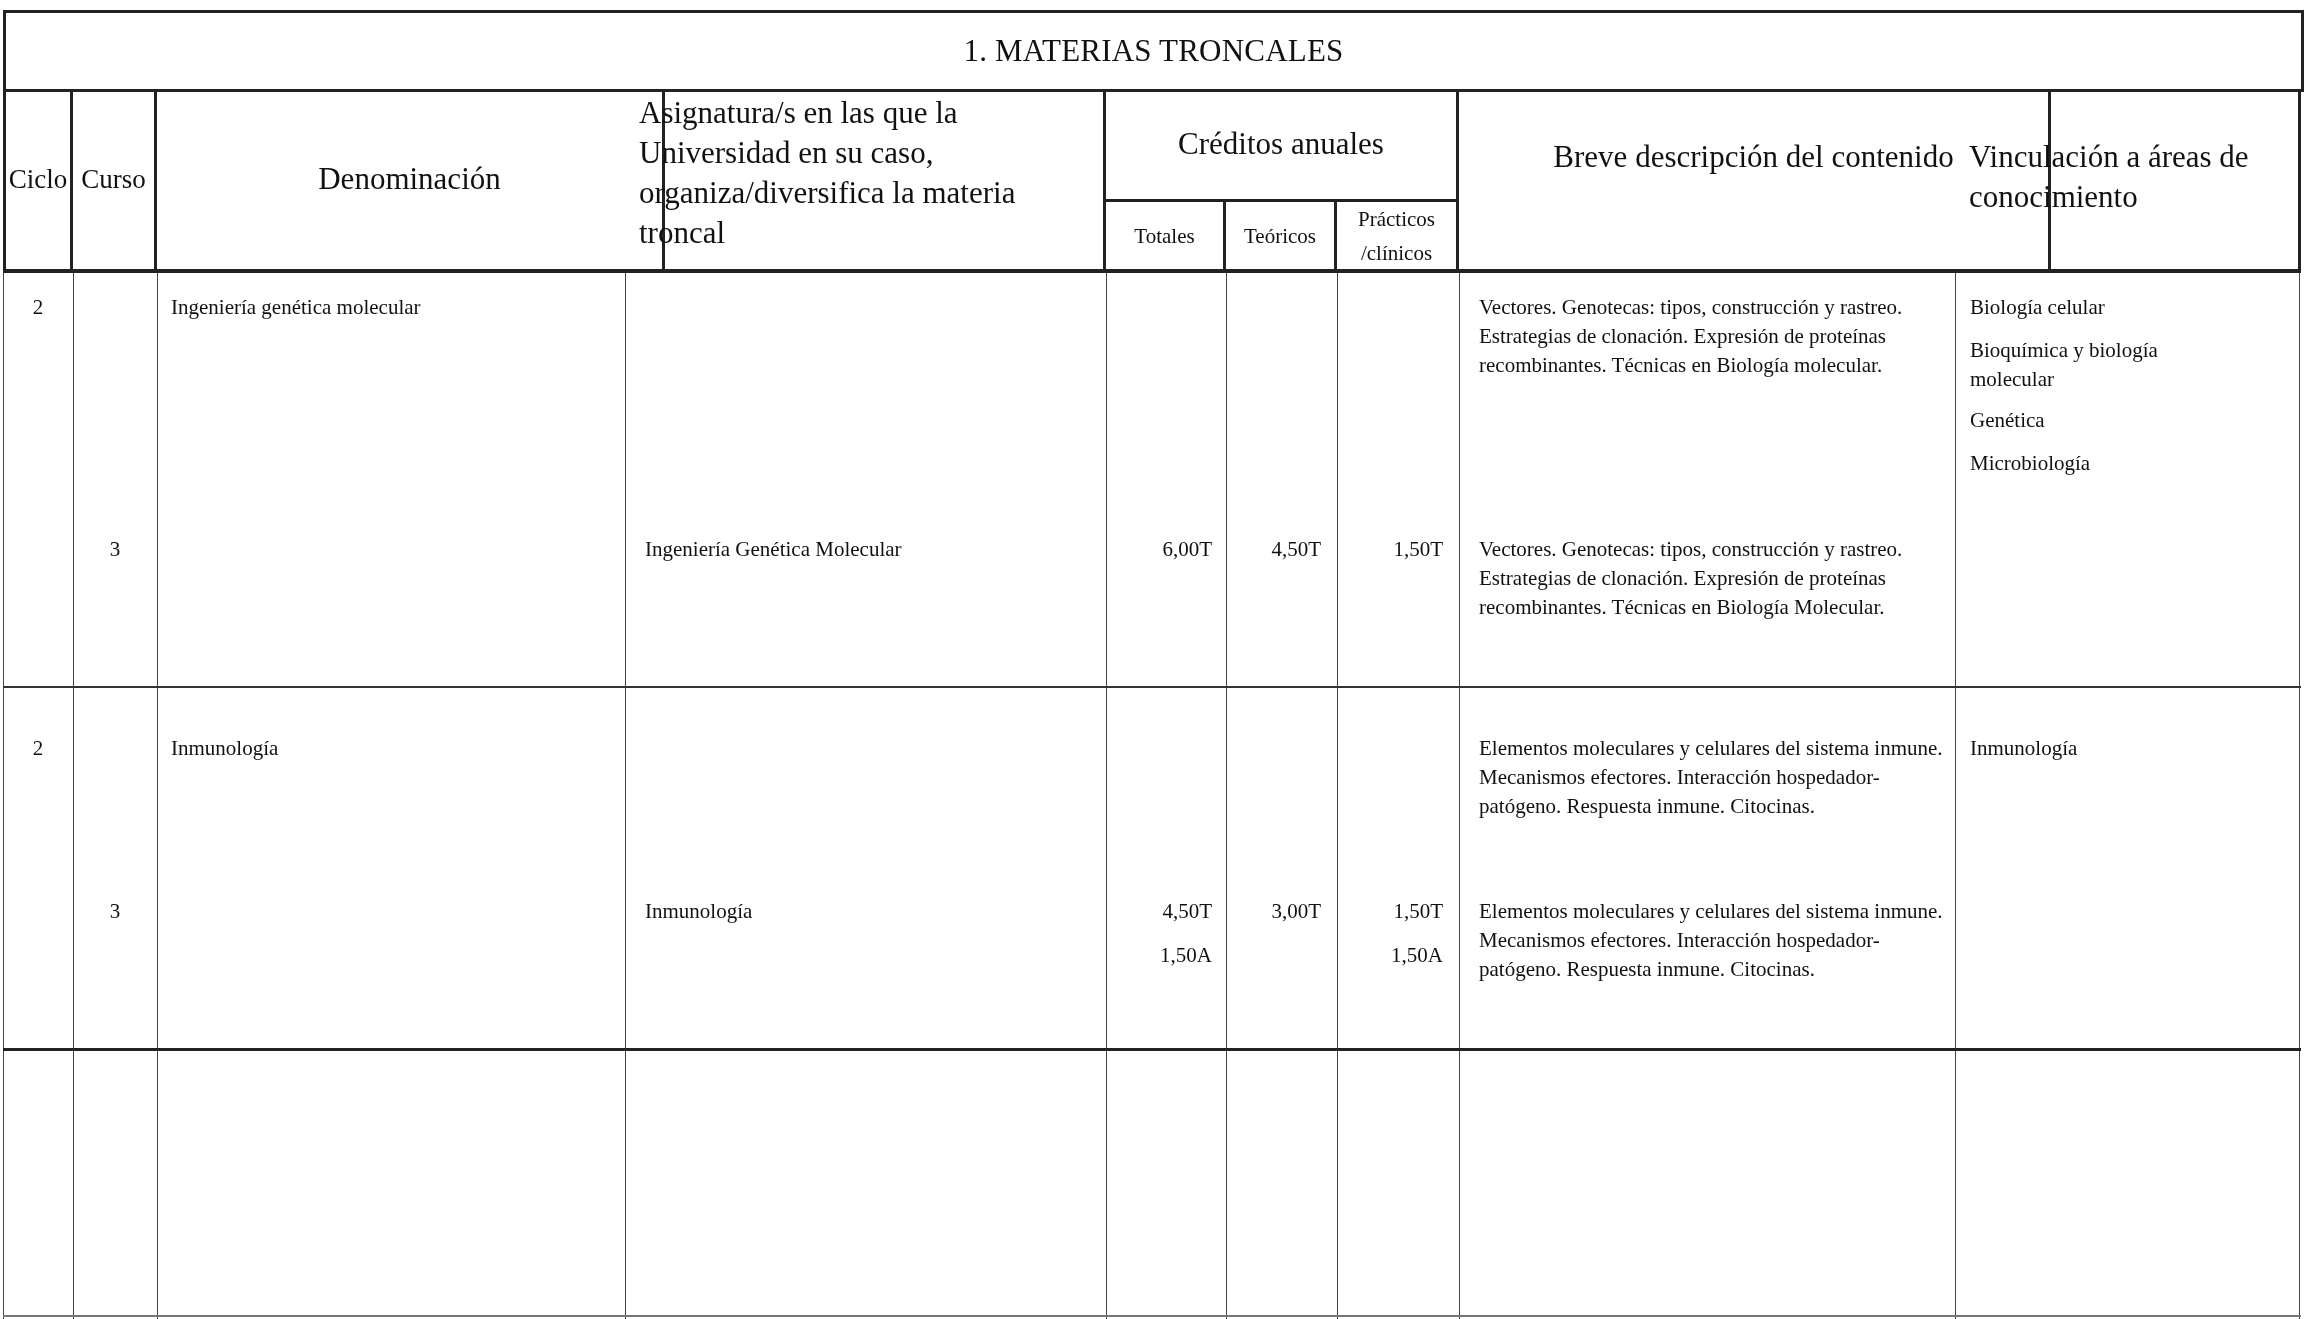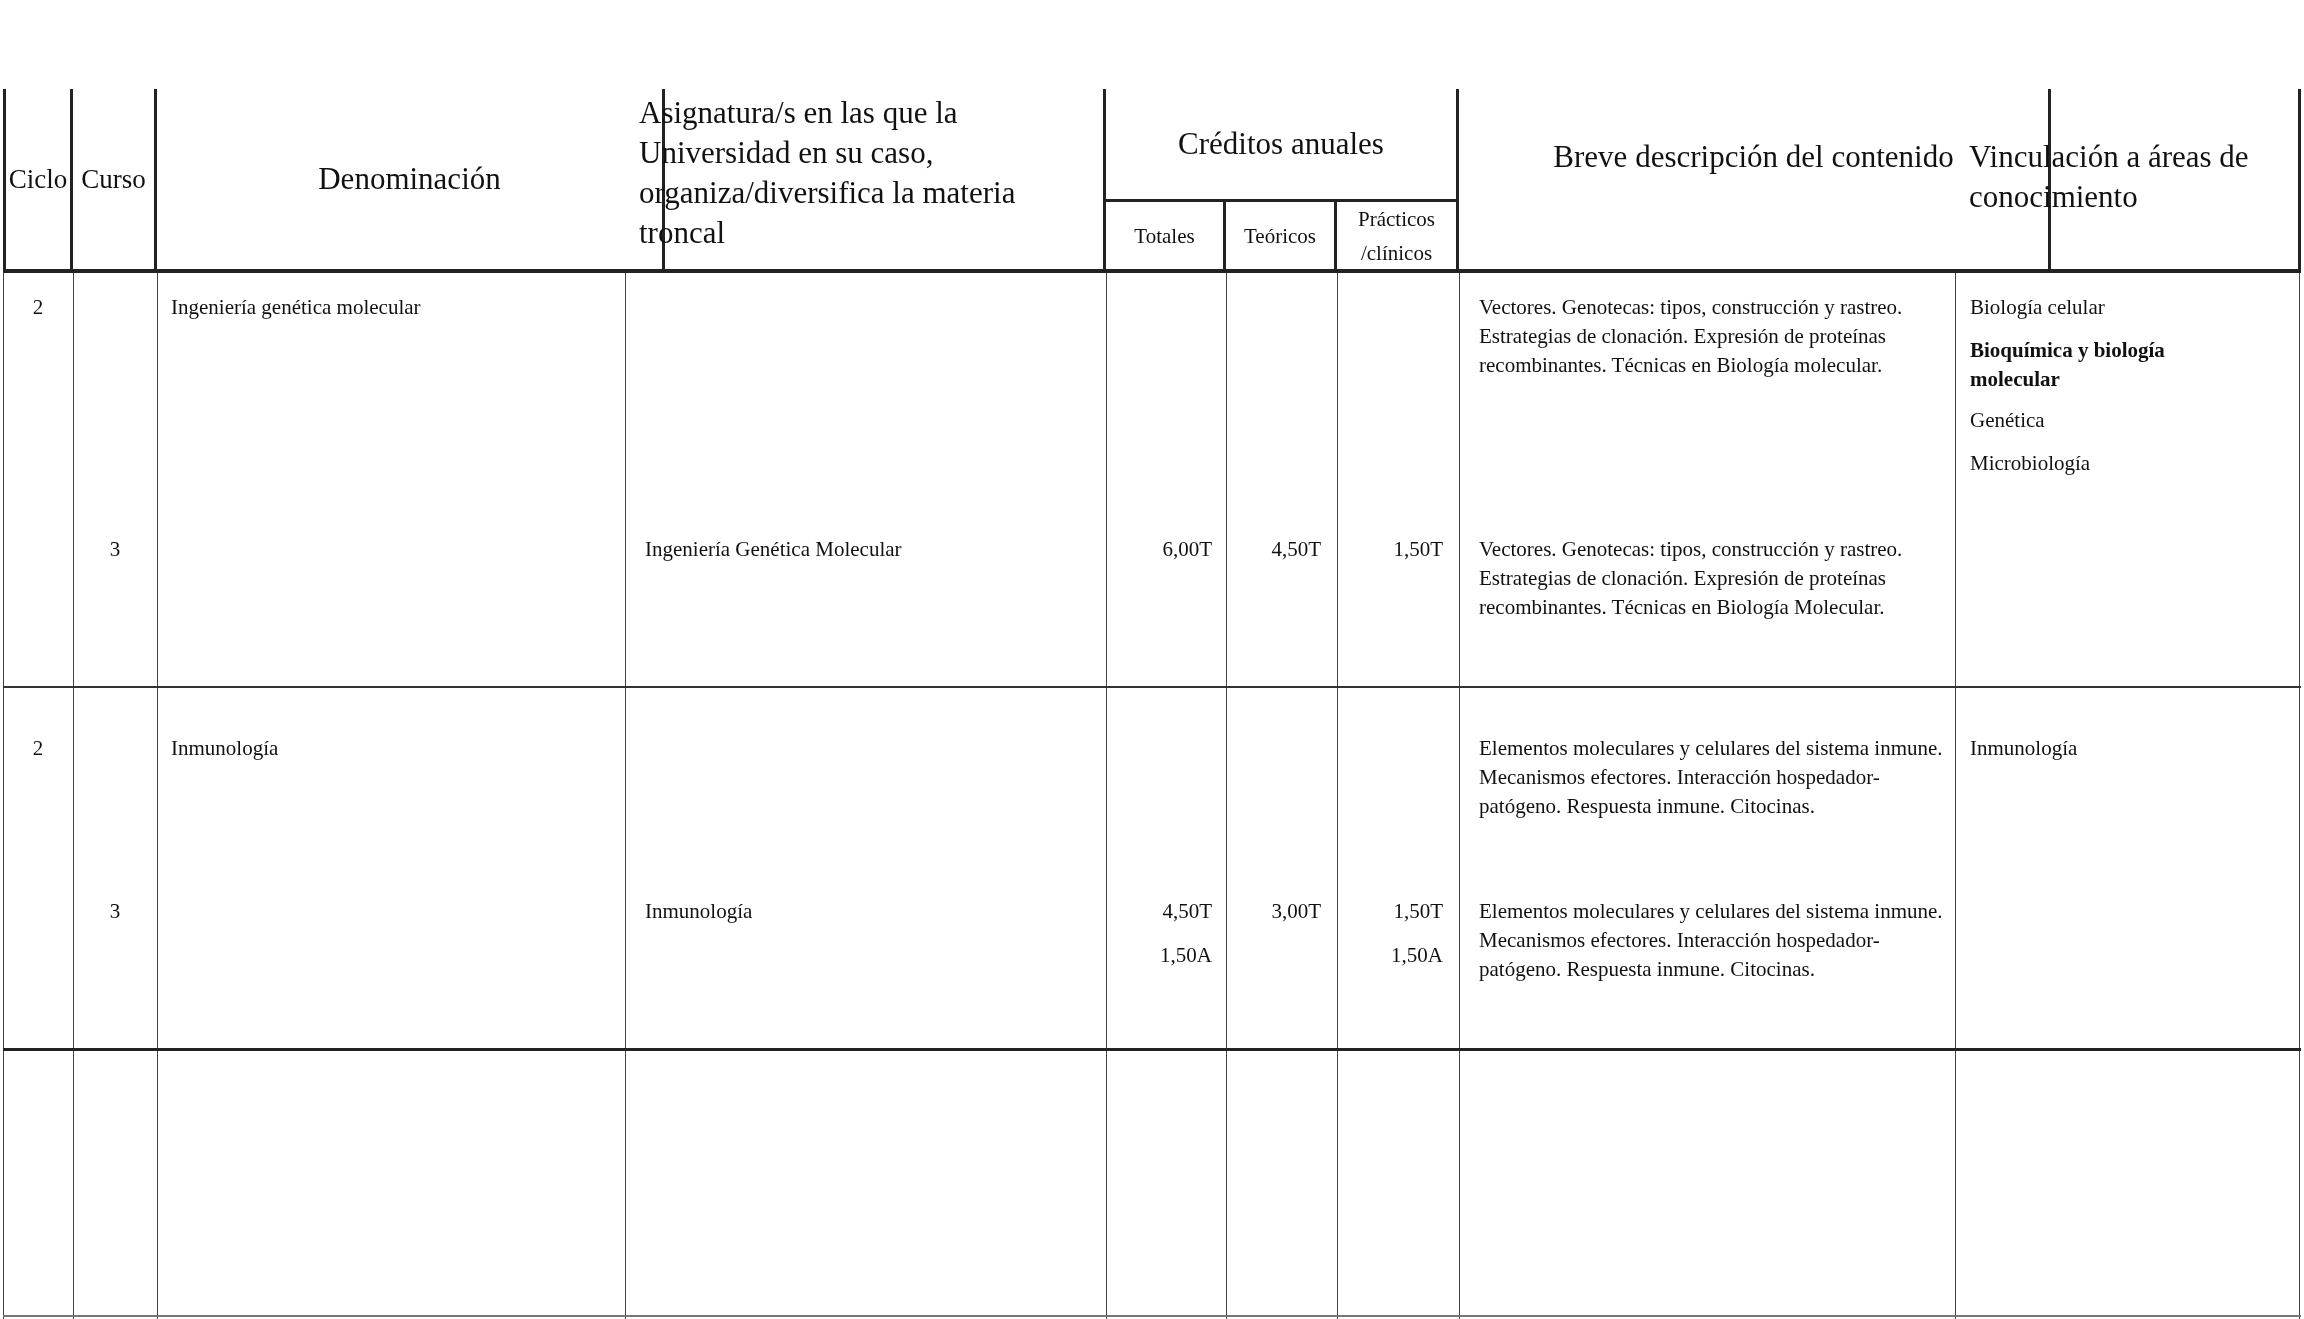--- a/index.html
+++ b/index.html
@@ -22,20 +22,21 @@
   .hline { position: absolute; height: 3px; background: #222; }
   .txt { position: absolute; font-size: 21px; line-height: 29px; }
   .num { text-align: right; }
   .center { text-align: center; }
 </style>
 </head>
 <body>
 
 <div class="sheet">
 
+  <div class="title-row">1. MATERIAS TRONCALES</div>
 
   <div class="cell hdr" style="left:0;top:79px;width:70px;height:184px;border-left:3px solid #222;display:flex;align-items:center;justify-content:center;">
     <span class="hdr-text" style="font-size:27px;">Ciclo</span>
   </div>
   <div class="cell hdr" style="left:70px;top:79px;width:84px;height:184px;display:flex;align-items:center;justify-content:center;">
     <span class="hdr-text" style="font-size:27px;">Curso</span>
   </div>
   <div class="cell hdr" style="left:154px;top:79px;width:508px;height:184px;display:flex;align-items:center;justify-content:center;">
     <span class="hdr-text">Denominación</span>
   </div>
@@ -74,21 +75,21 @@
 
   <div class="hline" style="left:0;top:676px;width:2298px;height:2px;background:#333;"></div>
   <div class="hline" style="left:0;top:1038px;width:2298px;height:3px;"></div>
   <div class="hline" style="left:0;top:1305px;width:2298px;height:2px;background:#777;"></div>
 
   <div>
     <div class="txt center" style="left:0;top:283px;width:70px;">2</div>
     <div class="txt" style="left:168px;top:283px;width:440px;">Ingeniería genética molecular</div>
     <div class="txt" style="left:1476px;top:283px;width:465px;">Vectores. Genotecas: tipos, construcción y rastreo. Estrategias de clonación. Expresión de proteínas recombinantes. Técnicas en Biología molecular.</div>
     <div class="txt" style="left:1967px;top:283px;width:300px;">Biología celular</div>
-    <div class="txt" style="left:1967px;top:326px;width:220px;font-weight:bold;">Bioquímica y biología molecular</div>
+    <div class="txt" style="left:1967px;top:326px;width:220px;">Bioquímica y biología molecular</div>
     <div class="txt" style="left:1967px;top:396px;width:300px;">Genética</div>
     <div class="txt" style="left:1967px;top:439px;width:300px;">Microbiología</div>
   </div>
 
   <div>
     <div class="txt center" style="left:70px;top:525px;width:84px;">3</div>
     <div class="txt" style="left:642px;top:525px;width:440px;">Ingeniería Genética Molecular</div>
     <div class="txt num" style="left:1103px;top:525px;width:106px;">6,00T</div>
     <div class="txt num" style="left:1223px;top:525px;width:95px;">4,50T</div>
     <div class="txt num" style="left:1334px;top:525px;width:106px;">1,50T</div>

